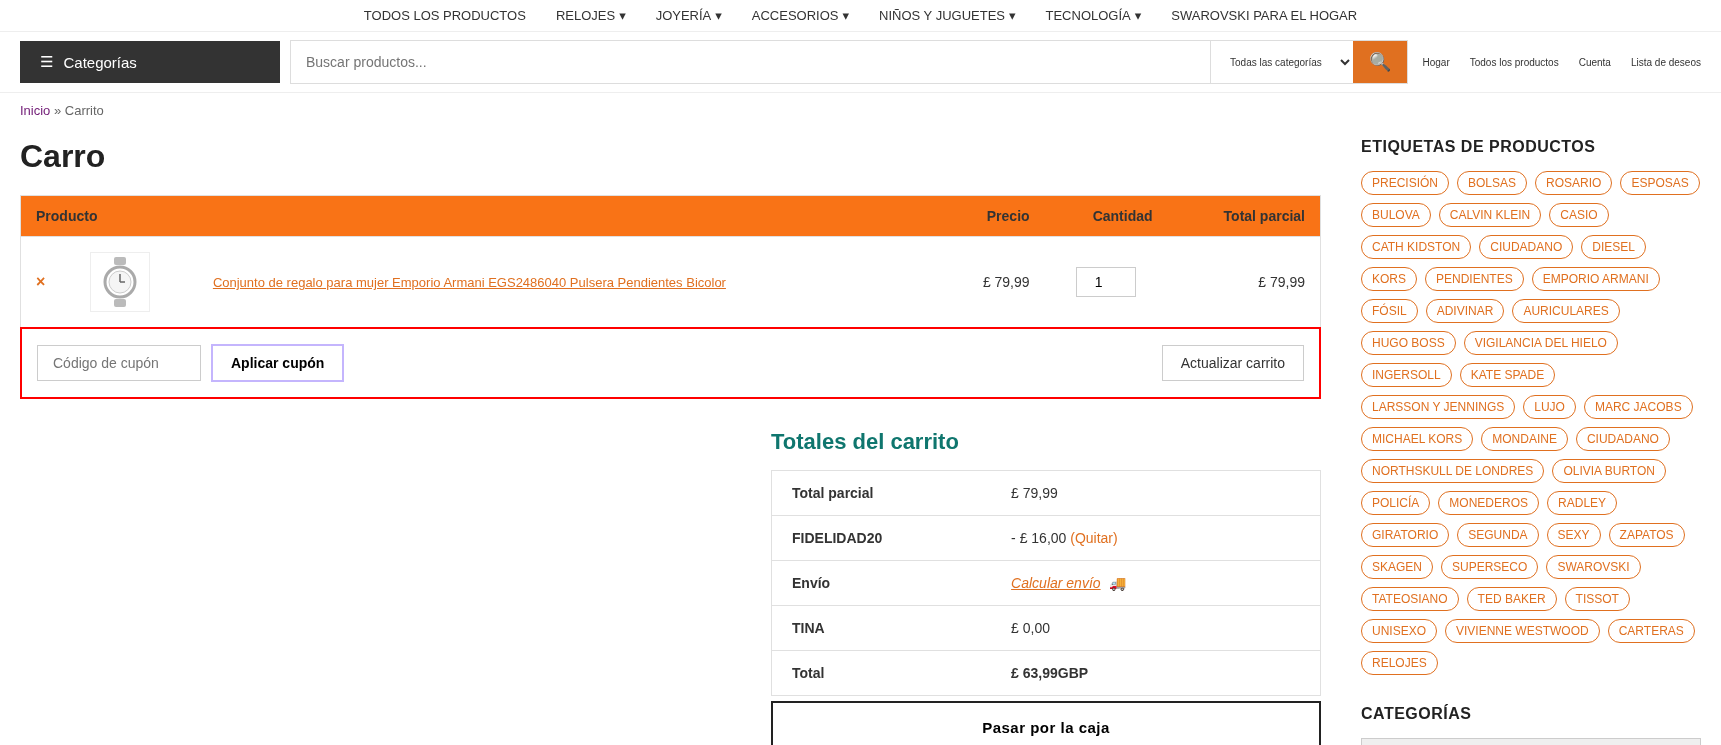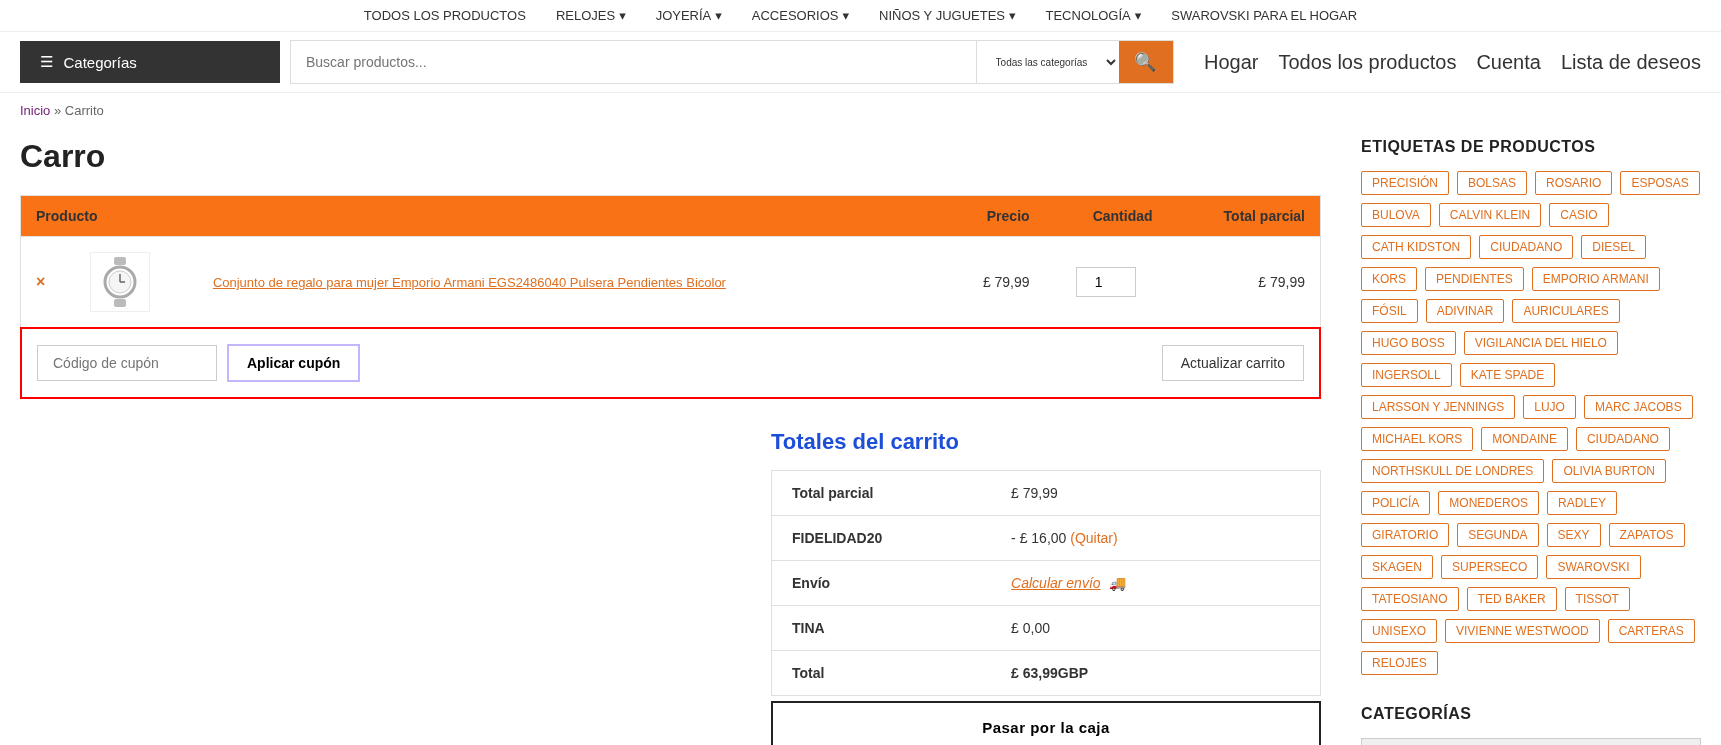--- a/index.html
+++ b/index.html
@@ -65,22 +65,22 @@
       background: #e07020;
       border: none;
       padding: 10px 16px;
       cursor: pointer;
       color: #fff;
       font-size: 18px;
     }
     .header-links {
       display: flex;
       gap: 20px;
-      margin-left: 20px;
-      font-size: 20px;
+      margin-left: 4px;
+      font-size: 10px;
     }
     .header-links a { text-decoration: none; color: #333; }
 
     
     .breadcrumb {
       padding: 10px 20px;
       font-size: 13px;
     }
     .breadcrumb a { color: #701a75; text-decoration: none; }
     .breadcrumb span { color: #666; }
@@ -164,21 +164,21 @@
       border: 2px solid red;
       margin-top: -1px;
       border-top: 2px solid red;
     }
     .coupon-left { display: flex; gap: 10px; align-items: center; }
     .coupon-input {
       padding: 9px 15px;
       border: 1px solid #ccc;
       font-size: 14px;
       color: #aaa;
-      width: 180px;
+      width: 164px;
       outline: none;
     }
     .apply-btn {
       padding: 9px 18px;
       background: #fff;
       border: 2px solid #c4b5fd;
       font-size: 14px;
       font-weight: bold;
       cursor: pointer;
     }
@@ -194,21 +194,21 @@
     
     .cart-totals {
       margin-top: 30px;
       margin-left: auto;
       width: 550px;
     }
     .cart-totals h2 {
       font-size: 22px;
       font-weight: bold;
       margin-bottom: 15px;
-      color: #1d4ed8;
+      color: #0f766e;
     }
     .totals-table {
       width: 100%;
       border: 1px solid #e0e0e0;
       border-collapse: collapse;
     }
     .totals-table tr td {
       padding: 14px 20px;
       border-bottom: 1px solid #e0e0e0;
       font-size: 14px;
@@ -242,21 +242,21 @@
       flex-wrap: wrap;
       gap: 8px;
       margin-bottom: 30px;
     }
     .tag {
       padding: 4px 10px;
       border: 1px solid #e07020;
       color: #e07020;
       font-size: 12px;
       cursor: pointer;
-      border-radius: 2px;
+      border-radius: 12px;
     }
 
     
     .categories-select {
       width: 100%;
       padding: 10px 15px;
       border: 1px solid #ccc;
       font-size: 13px;
       color: #999;
       appearance: auto;

